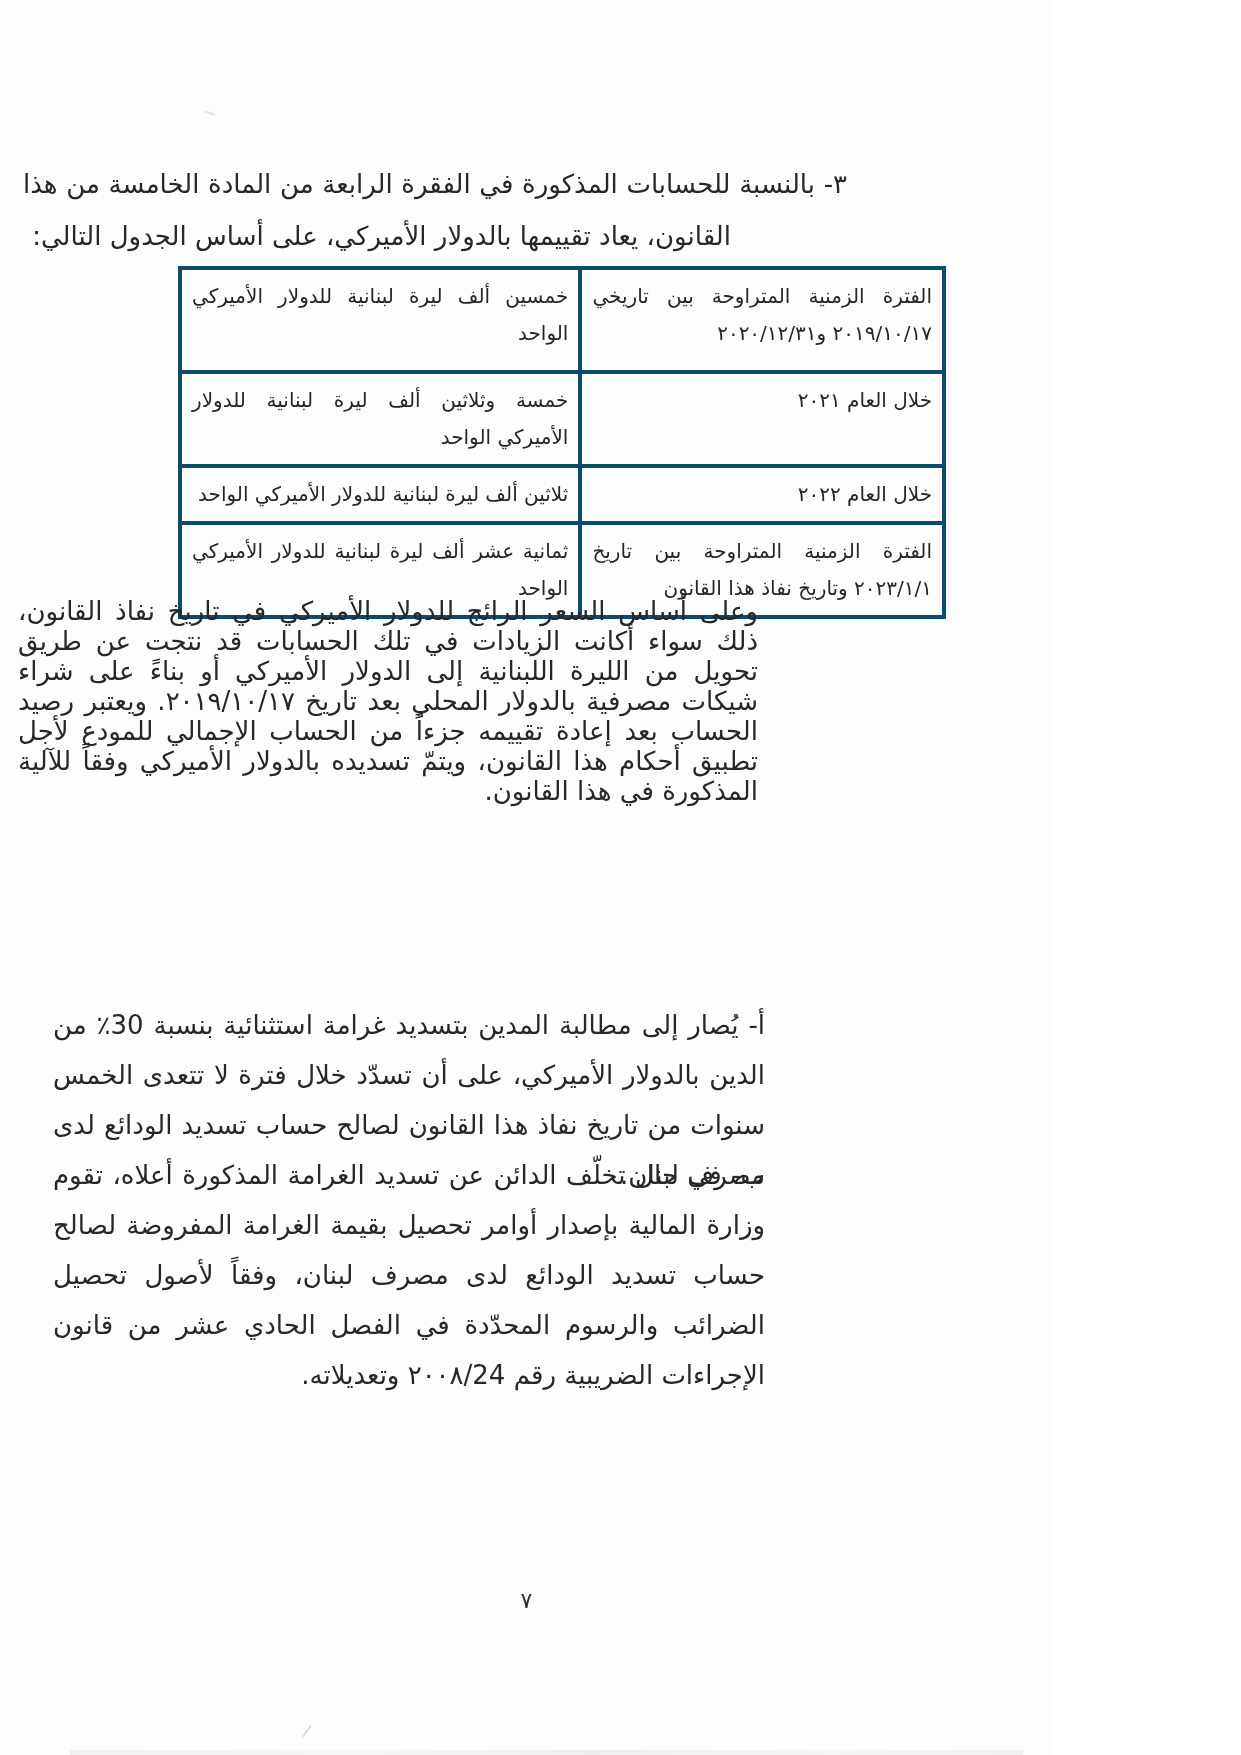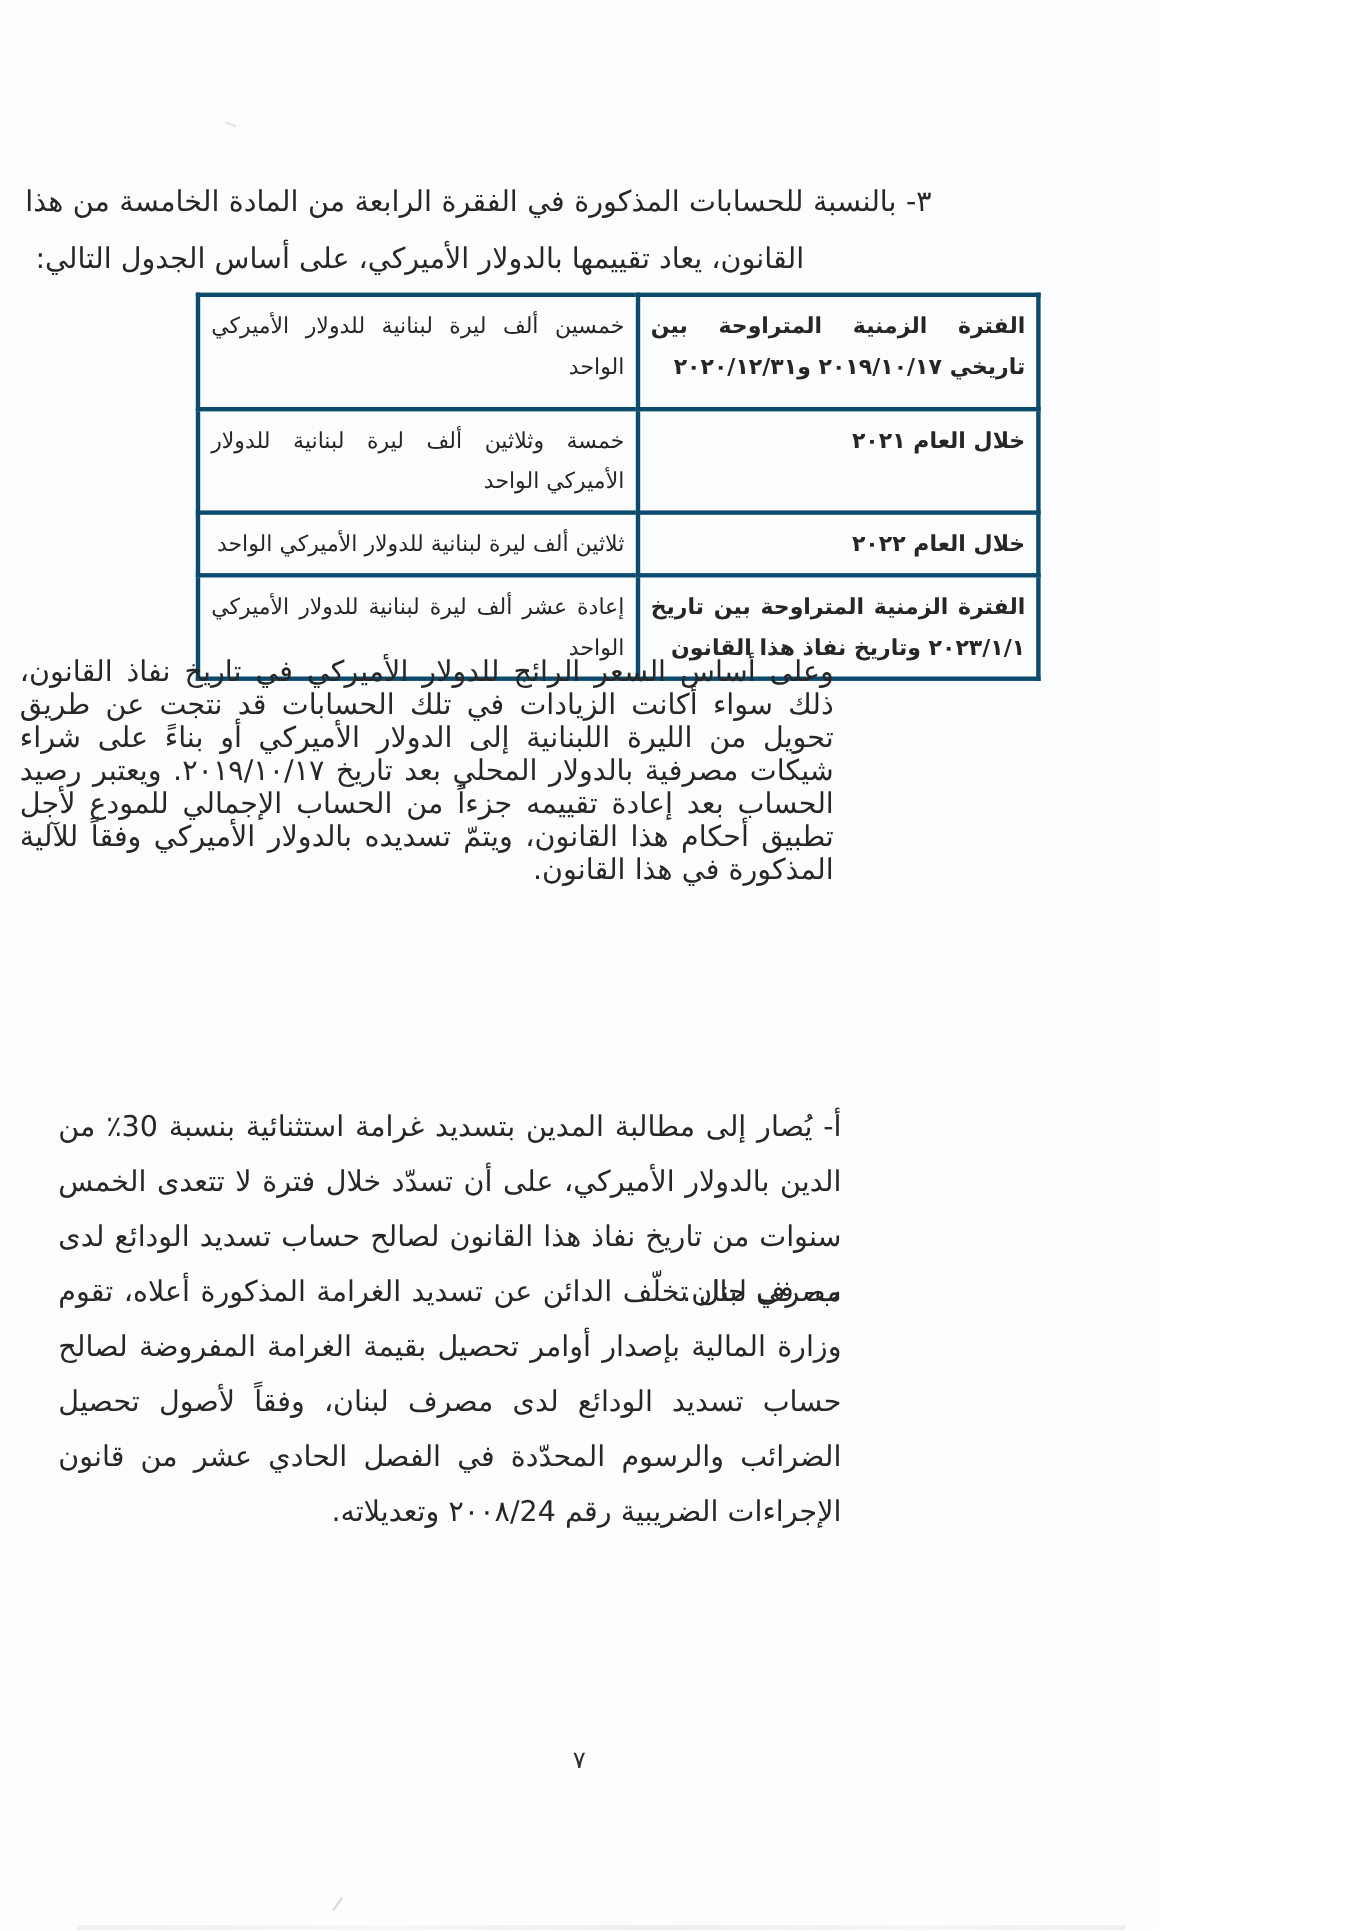--- a/index.html
+++ b/index.html
@@ -26,21 +26,21 @@
     position:absolute;top:266px;left:178px;width:768px;
     border-collapse:collapse;direction:rtl;
     font-size:20px;line-height:37px;color:#262626;
   }
   .rate-table td{
     border:4px solid #0c4a6e;
     vertical-align:top;
     padding:8px 10px;
     text-align:justify;
   }
-  .rate-table .col-period{width:362px;font-weight:bold;}
+  .rate-table .col-period{width:362px;}
   .rate-table .col-rate{width:406px;}
   .rate-table tr:nth-child(1){height:104px;}
   .rate-table tr:nth-child(2){height:78px;}
   .rate-table tr:nth-child(3){height:44px;}
   .rate-table tr:nth-child(4){height:80px;}
   
   .after-para{
     top:596px;right:295px;width:740px;
     font-size:26px;line-height:30px;
     text-align:justify;
@@ -91,21 +91,21 @@
       <tr>
         <td class="col-period">خلال العام ٢٠٢١</td>
         <td class="col-rate">خمسة وثلاثين ألف ليرة لبنانية للدولار الأميركي الواحد</td>
       </tr>
       <tr>
         <td class="col-period">خلال العام ٢٠٢٢</td>
         <td class="col-rate">ثلاثين ألف ليرة لبنانية للدولار الأميركي الواحد</td>
       </tr>
       <tr>
         <td class="col-period">الفترة الزمنية المتراوحة بين تاريخ ٢٠٢٣/١/١ وتاريخ نفاذ هذا القانون</td>
-        <td class="col-rate">إعادة عشر ألف ليرة لبنانية للدولار الأميركي الواحد</td>
+        <td class="col-rate">ثمانية عشر ألف ليرة لبنانية للدولار الأميركي الواحد</td>
       </tr>
     </tbody>
   </table>
 
   <p class="block after-para">وعلى أساس السعر الرائج للدولار الأميركي في تاريخ نفاذ القانون، ذلك سواء أكانت الزيادات في تلك الحسابات قد نتجت عن طريق تحويل من الليرة اللبنانية إلى الدولار الأميركي أو بناءً على شراء شيكات مصرفية بالدولار المحلي بعد تاريخ ٢٠١٩/١٠/١٧. ويعتبر رصيد الحساب بعد إعادة تقييمه جزءاً من الحساب الإجمالي للمودع لأجل تطبيق أحكام هذا القانون، ويتمّ تسديده بالدولار الأميركي وفقاً للآلية المذكورة في هذا القانون.</p>
 
 
   <p class="block sub-item sub-a"><span class="marker">أ-</span> <span>يُصار إلى مطالبة المدين بتسديد غرامة استثنائية بنسبة 30٪ من الدين بالدولار الأميركي، على أن تسدّد خلال فترة لا تتعدى الخمس سنوات من تاريخ نفاذ هذا القانون لصالح حساب تسديد الودائع لدى مصرف لبنان.</span></p>
 
   <p class="block sub-item sub-b"><span class="marker">ب-</span> <span>في حال تخلّف الدائن عن تسديد الغرامة المذكورة أعلاه، تقوم وزارة المالية بإصدار أوامر تحصيل بقيمة الغرامة المفروضة لصالح حساب تسديد الودائع لدى مصرف لبنان، وفقاً لأصول تحصيل الضرائب والرسوم المحدّدة في الفصل الحادي عشر من قانون الإجراءات الضريبية رقم ٢٠٠٨/24 وتعديلاته.</span></p>

